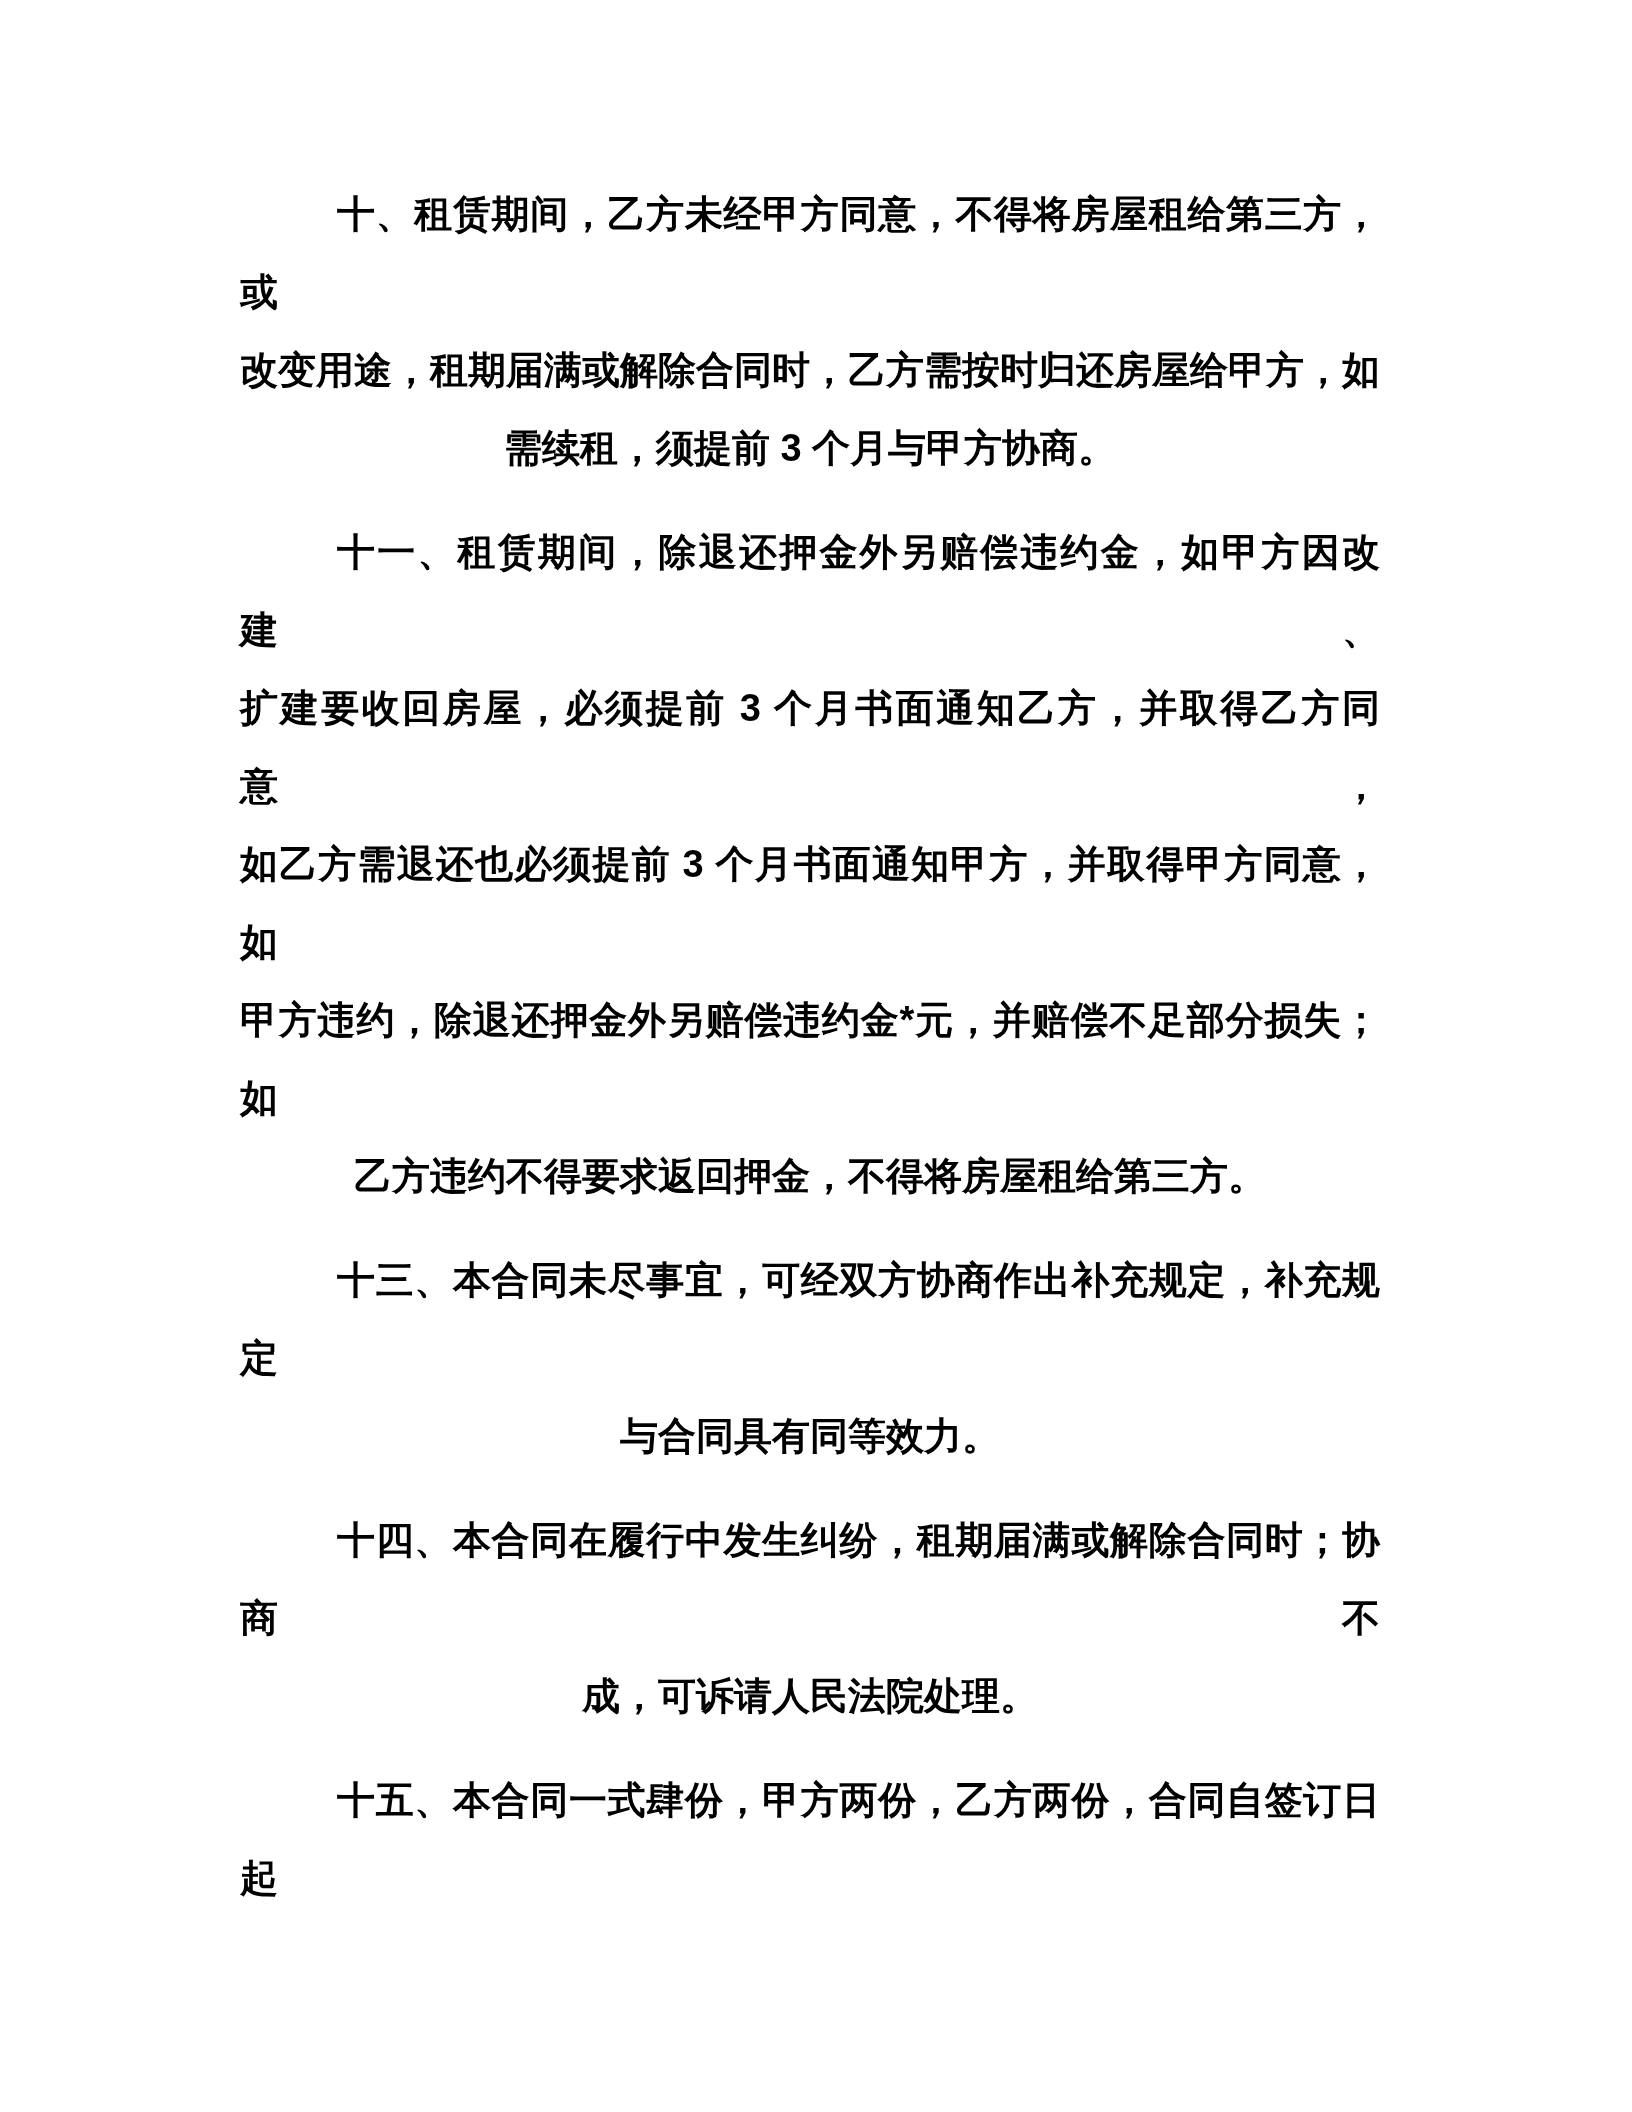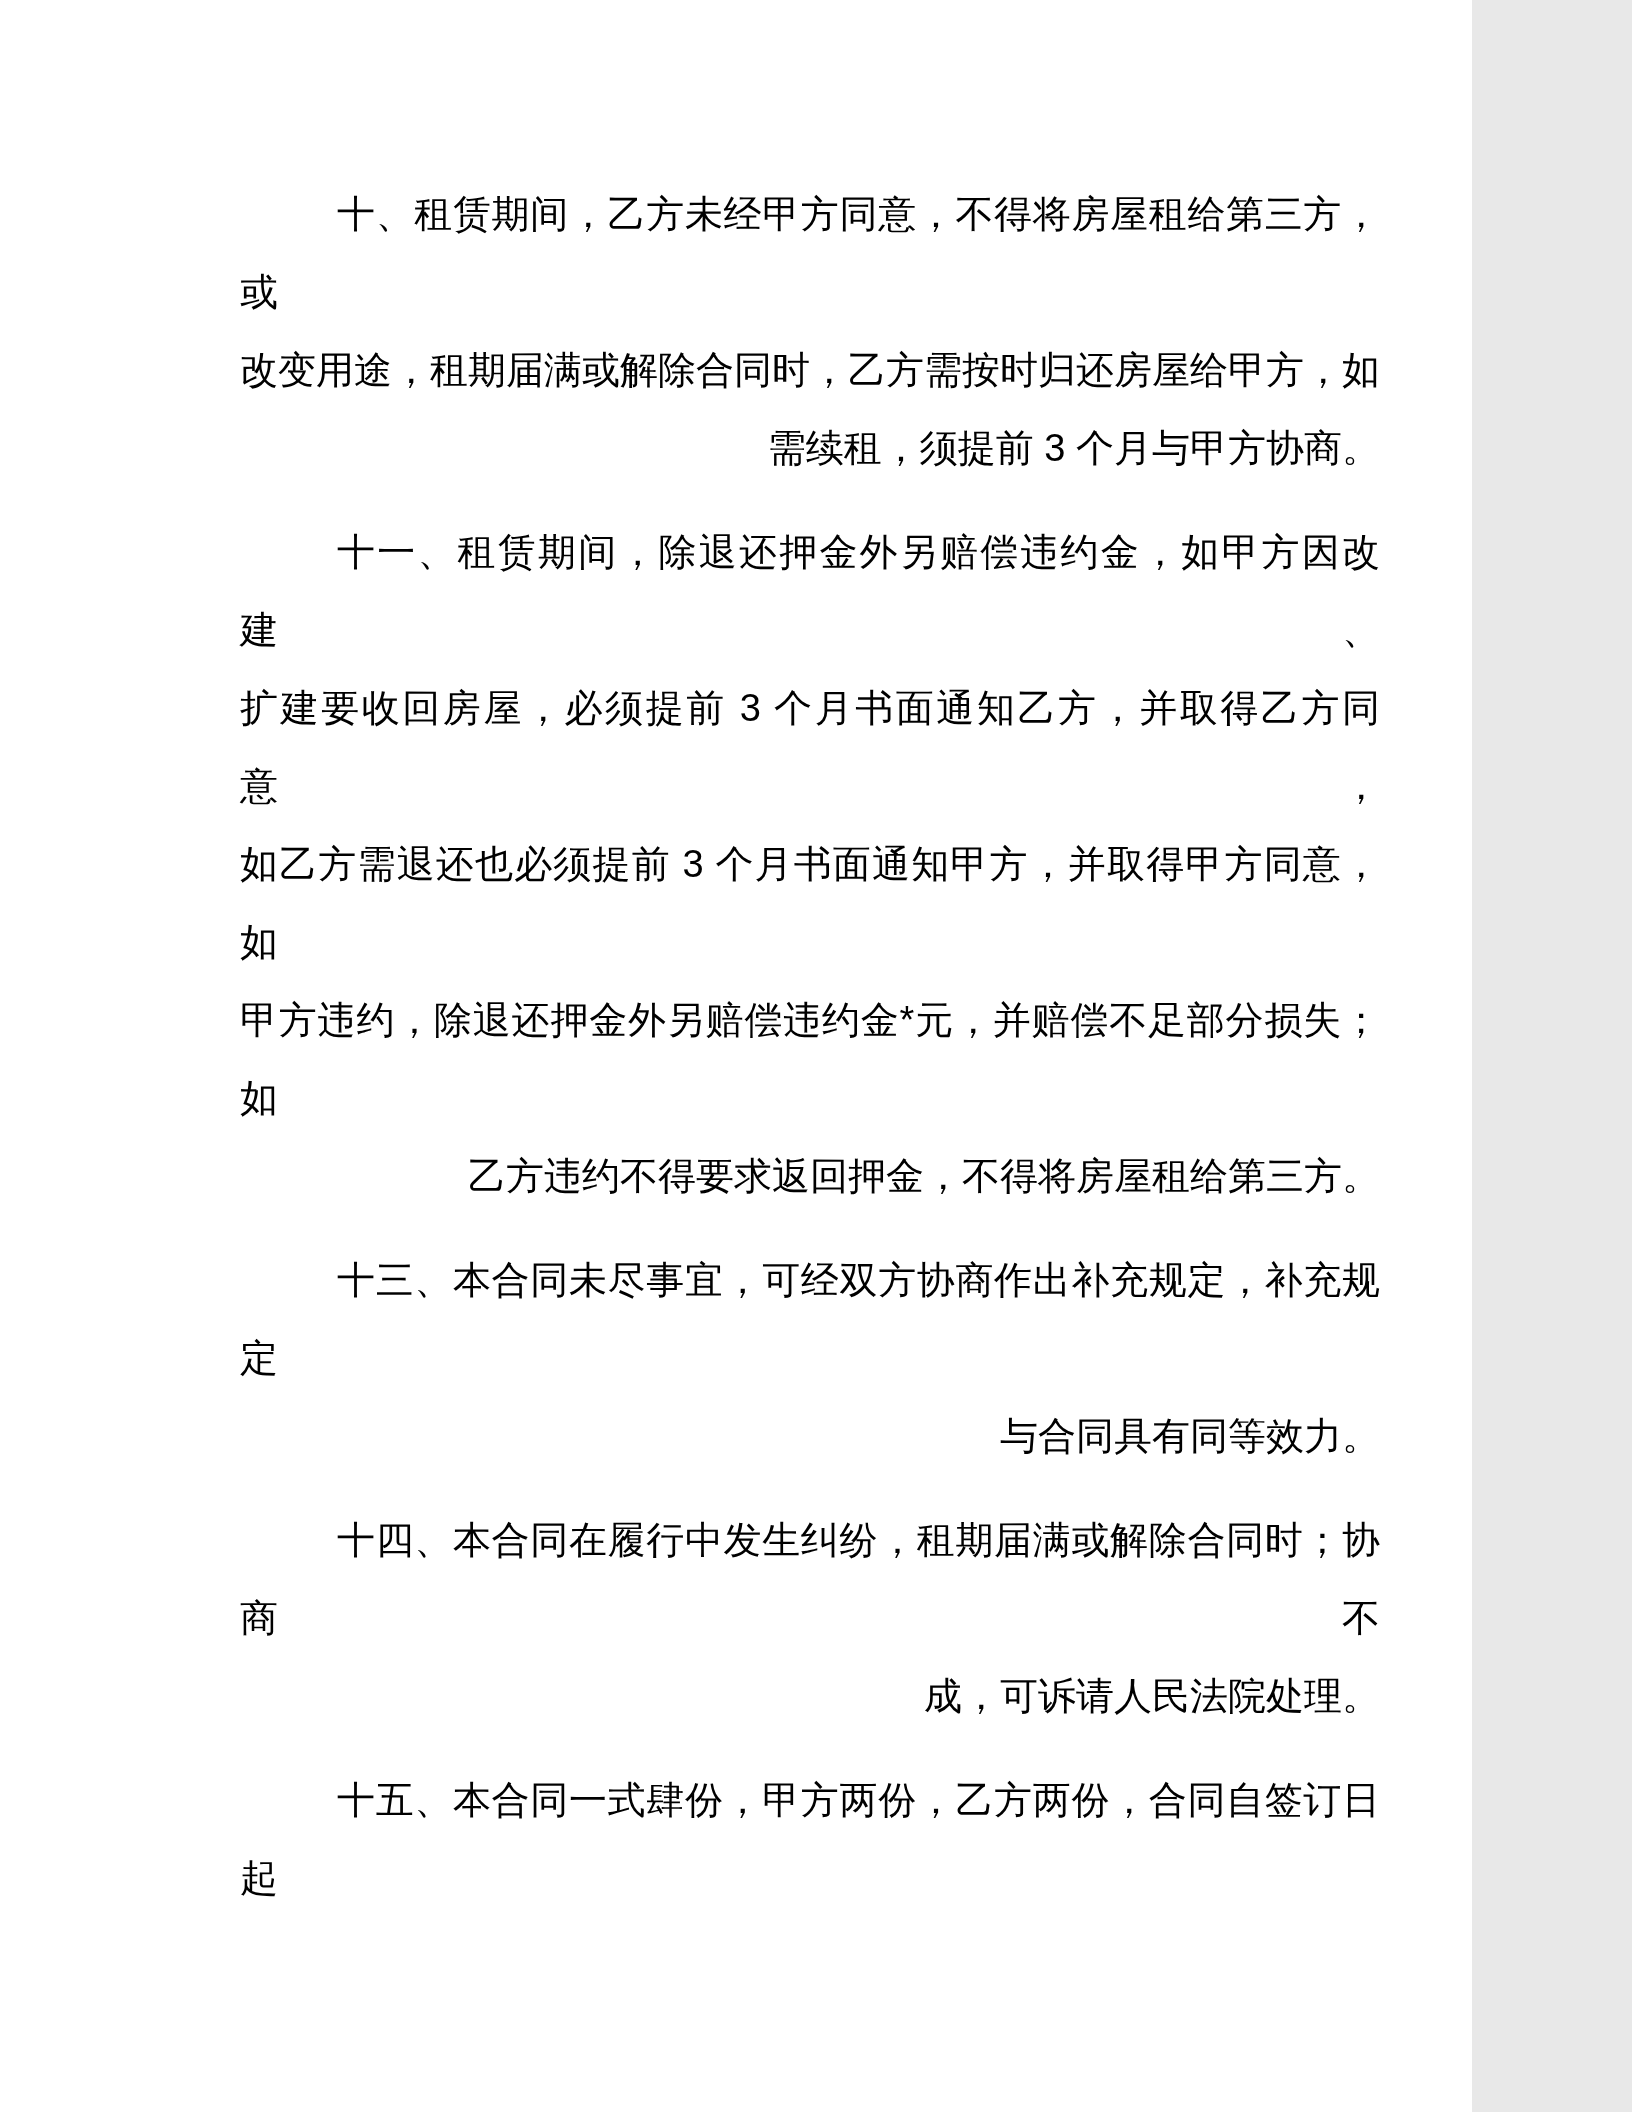--- a/index.html
+++ b/index.html
@@ -1,37 +1,37 @@
 <!DOCTYPE html>
 <html><head>
 <meta charset="utf-8">
 <style>
   html, body { margin: 0; padding: 0; background: #e8e8e8; }
   .page {
     position: relative;
-    width: 1472px;
+    width: 1632px;
     height: 2112px;
     background: #ffffff;
     font-family: "Liberation Sans", sans-serif;
-    font-weight: 400;
+    font-weight: 700;
     color: #000000;
     overflow: hidden;
   }
   .content {
     position: absolute;
     left: 240px;
     top: 175px;
     width: 1140px;
   }
   .para { margin: 0 0 26px 0; }
   .para:last-child { margin-bottom: 0; }
   .line {
     font-size: 38px;
     line-height: 78px;
-    text-align: right;
+    text-align: center;
     white-space: pre;
   }
   .line.fill {
     text-align: justify;
     text-align-last: justify;
     white-space: normal;
   }
   .line.indent { text-indent: 97px; }
 </style>
 </head>

